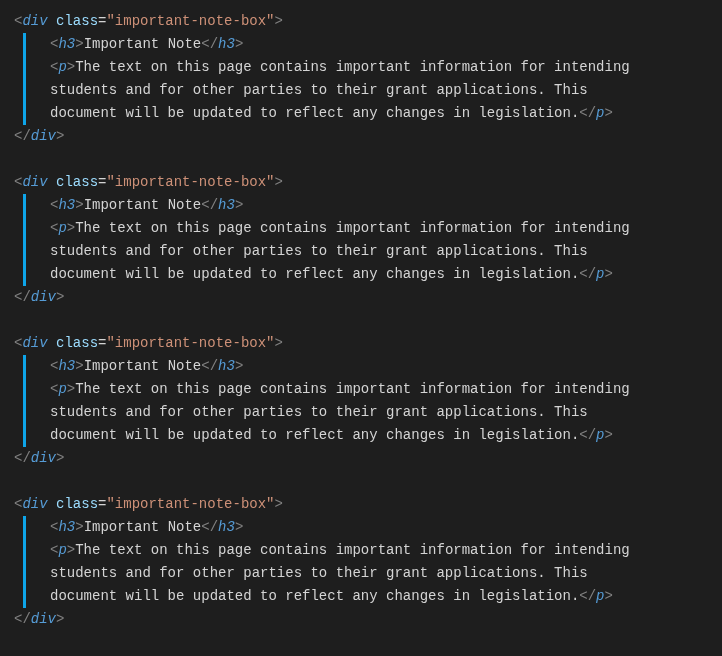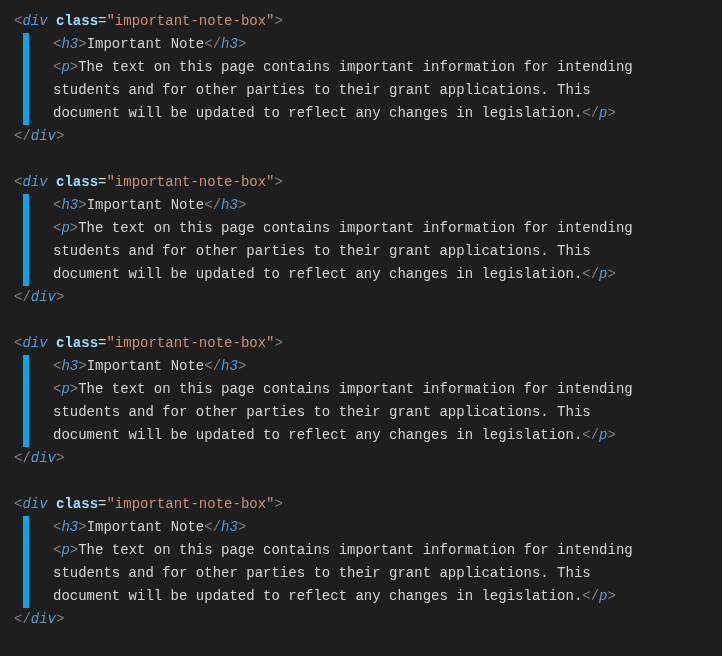--- a/index.html
+++ b/index.html
@@ -8,24 +8,24 @@
     font-family: Consolas, 'Courier New', monospace;
     font-size: 14px;
     line-height: 23px;
     color: #d4d4d4;
     padding: 10px 2px 10px 14px;
     width: 722px;
     overflow: hidden;
   }
   .code-block { margin-bottom: 23px; }
   .line { white-space: pre; }
-  .indent1 { border-left: 6px solid #0ea5e9; margin-left: 9px; padding-left: 24px; }
+  .indent1 { border-left: 3px solid #0ea5e9; margin-left: 9px; padding-left: 24px; }
   .bracket   { color: #808080; }
   .tagname   { color: #569cd6; font-style: italic; }
-  .attrname  { color: #9cdcfe; font-weight: bold; }
+  .attrname  { color: #9cdcfe; }
   .eq        { color: #d4d4d4; }
   .string    { color: #ce9178; }
   .text      { color: #d4d4d4; }
 </style>
 </head>
 <body>
 
 <div class="code-block">
   <div class="line"><span class="bracket">&lt;</span><span class="tagname">div</span> <span class="attrname">class</span><span class="eq">=</span><span class="string">"important-note-box"</span><span class="bracket">&gt;</span></div>
   <div class="line indent1"><span class="bracket">&lt;</span><span class="tagname">h3</span><span class="bracket">&gt;</span><span class="text">Important Note</span><span class="bracket">&lt;/</span><span class="tagname">h3</span><span class="bracket">&gt;</span></div>

